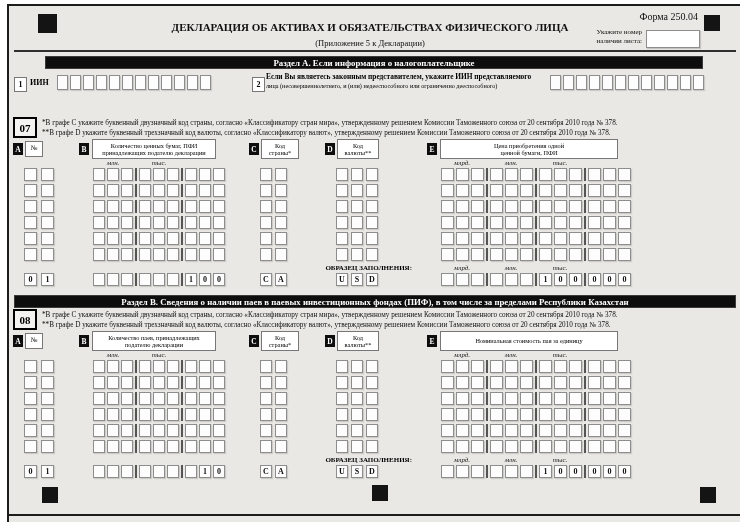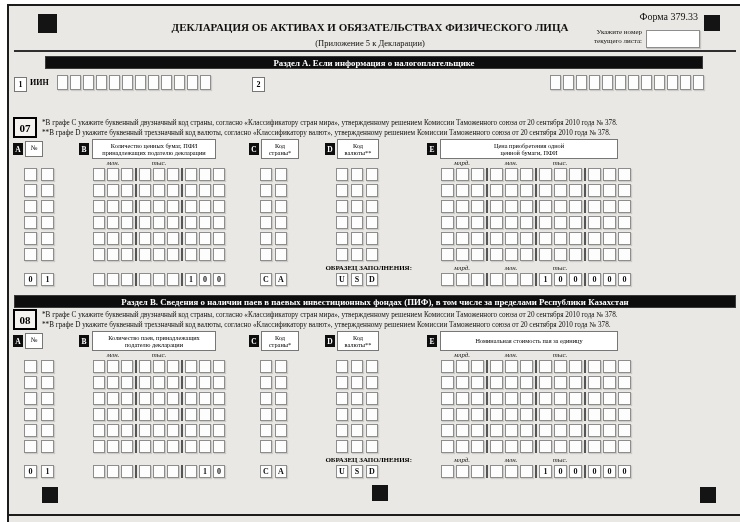--- a/index.html
+++ b/index.html
@@ -67,26 +67,26 @@
   <div class="edge edge-top"></div>
   <div class="edge edge-bottom"></div>
   <div class="header-rule"></div>
 
   <div class="regmark rm-tl"></div>
   <div class="regmark rm-tr"></div>
   <div class="regmark rm-bl"></div>
   <div class="regmark rm-bc"></div>
   <div class="regmark rm-br"></div>
 
-  <div class="form-number">Форма 379.33</div>
+  <div class="form-number">Форма 250.04</div>
   <div class="form-title">ДЕКЛАРАЦИЯ ОБ АКТИВАХ И ОБЯЗАТЕЛЬСТВАХ ФИЗИЧЕСКОГО ЛИЦА</div>
   <div class="form-subtitle">(Приложение 5 к Декларации)</div>
   <div class="sheet-label">
     <span>Укажите номер</span><br>
-    <span>текущего листа:</span>
+    <span>наличии листа:</span>
   </div>
   <div class="sheet-input"></div>
 
   <div class="section" id="secA">
     <div class="black-bar bar-a">Раздел А. Если информация о налогоплательщике</div>
     <div class="numbox-sm" style="left:14px;top:21px;">1</div>
     <div class="iin-label">ИИН</div>
     <div class="iin-cells" id="iin1" style="left:57px;">
         <span class="cell" style="width: 11px;"></span>
         <span class="cell" style="width: 11px;"></span>
@@ -95,20 +95,24 @@
         <span class="cell" style="width: 11px;"></span>
         <span class="cell" style="width: 11px;"></span>
         <span class="cell" style="width: 11px;"></span>
         <span class="cell" style="width: 11px;"></span>
         <span class="cell" style="width: 11px;"></span>
         <span class="cell" style="width: 11px;"></span>
         <span class="cell" style="width: 11px;"></span>
         <span class="cell" style="width: 11px;"></span>
       </div>
     <div class="numbox-sm" style="left:252px;top:21px;">2</div>
+    <div class="f2-text">
+      <span class="f2-line1">Если Вы являетесь законным представителем, укажите ИИН представляемого</span>
+      <span class="f2-line2">лица (несовершеннолетнего, и (или) недееспособного или ограниченно дееспособного)</span>
+    </div>
     <div class="iin-cells" id="iin2" style="left:550px;">
         <span class="cell" style="width: 11px;"></span>
         <span class="cell" style="width: 11px;"></span>
         <span class="cell" style="width: 11px;"></span>
         <span class="cell" style="width: 11px;"></span>
         <span class="cell" style="width: 11px;"></span>
         <span class="cell" style="width: 11px;"></span>
         <span class="cell" style="width: 11px;"></span>
         <span class="cell" style="width: 11px;"></span>
         <span class="cell" style="width: 11px;"></span>

